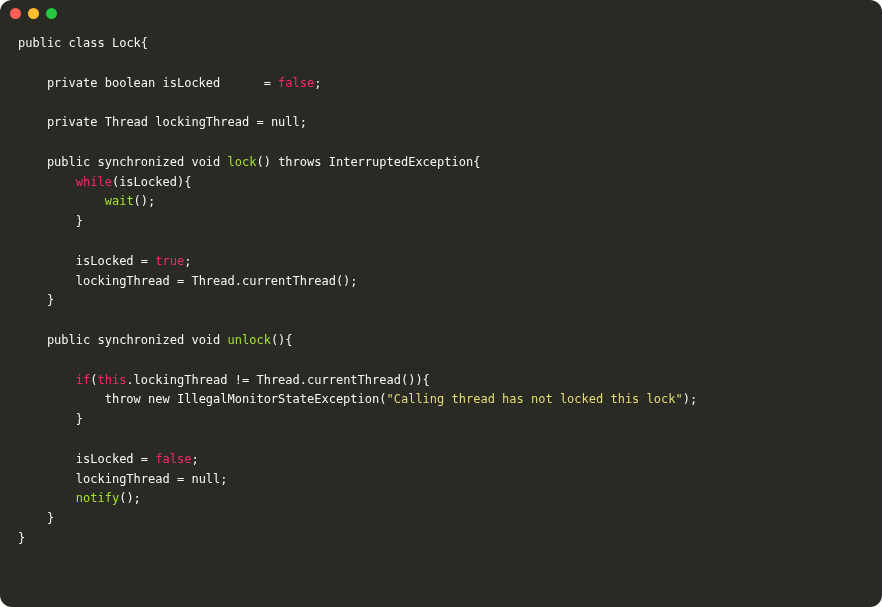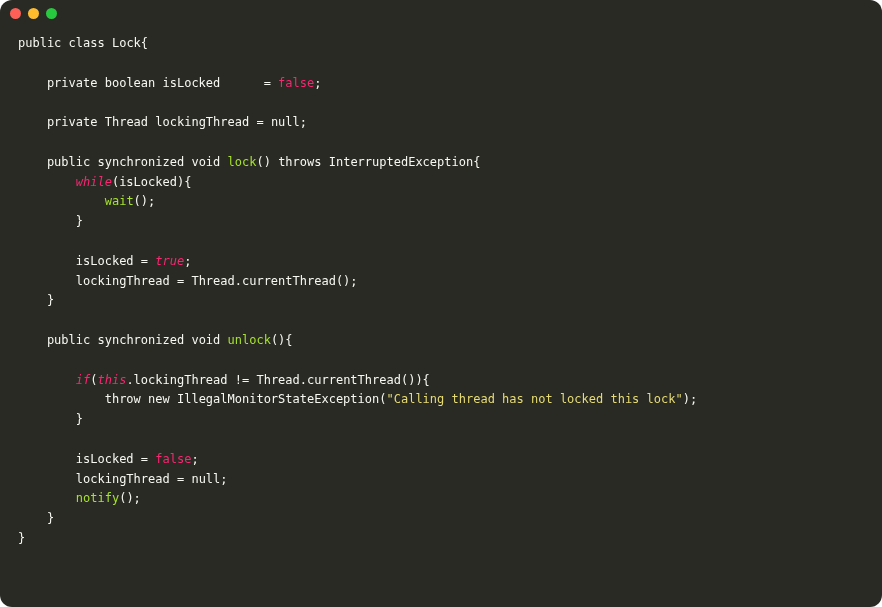--- a/index.html
+++ b/index.html
@@ -39,21 +39,21 @@
     .yellow { background: #ffbd2e; }
     .green { background: #27c93f; }
     .code-area {
       padding: 8px 18px 18px 18px;
       font-size: 12px;
       line-height: 1.65;
       color: #f8f8f2;
       white-space: pre;
       font-family: 'Menlo', 'Consolas', 'Monaco', monospace;
     }
-    .tok-keyword { color: #f92672; font-style: italic; }
+    .tok-keyword { color: #f92672; }
     .tok-name { color: #f8f8f2; }
     .tok-method { color: #a6e22e; }
     .tok-false { color: #f92672; text-align: center; }
     .tok-string { color: #e6db74; }
     .tok-punct { color: #f8f8f2; }
     .blank-line { height: 1.65em; }
   </style>
 </head>
 <body>
 

